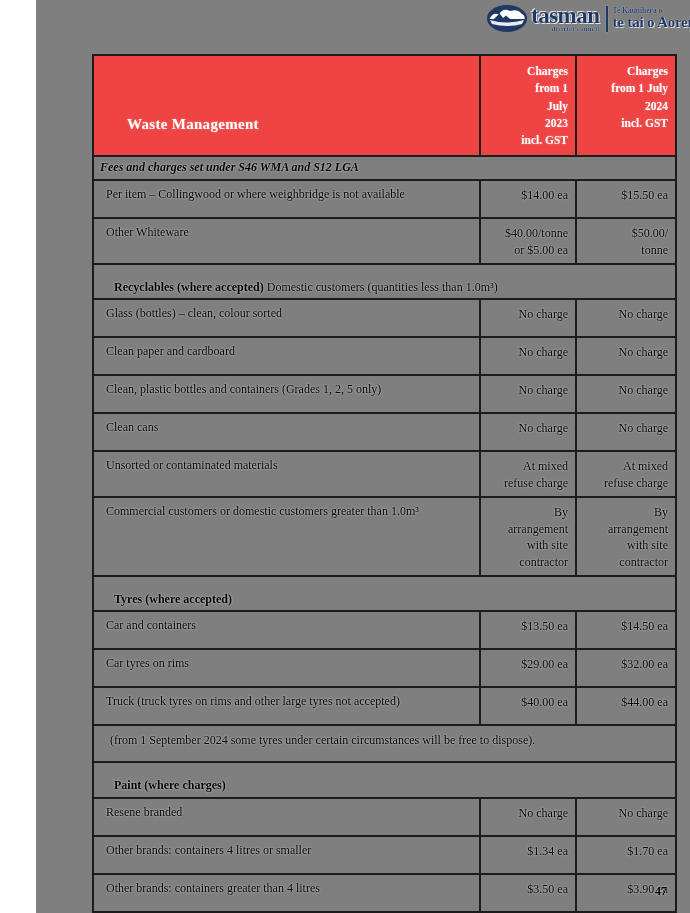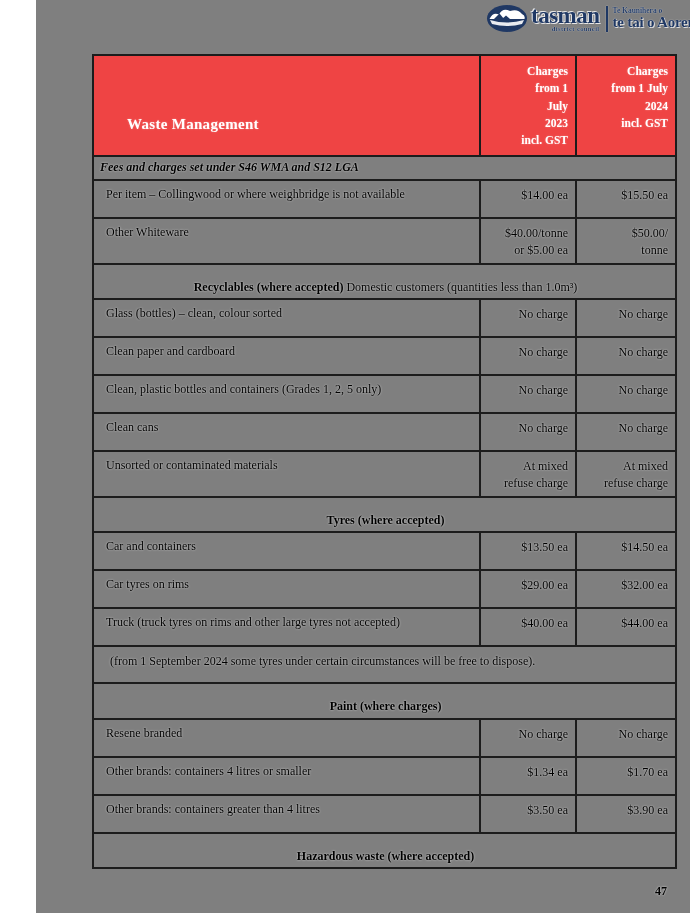--- a/index.html
+++ b/index.html
@@ -41,21 +41,21 @@
     padding:7px 7px 6px 4px; white-space:pre-line; line-height:1.5; }
 
   .fees tbody td { font-size:12px; color:#000; text-shadow:0 0 2px rgba(255,255,255,.75); }
   .c-desc { text-align:left; vertical-align:top; padding:6px 6px 4px 12px; line-height:1.25; }
   .c-val  { text-align:right; vertical-align:top; padding:6px 7px 4px 4px; white-space:pre-line; line-height:1.4; }
   .row-item td { height:26px; }
 
   .row-note-blue td { color:#4472c4; font-weight:bold; font-style:italic; font-size:12.5px;
     padding:3px 6px 4px 6px; text-shadow:0 0 2px rgba(255,255,255,.55); }
 
-  .row-section td { padding:15px 6px 4px 8px; font-size:12px; line-height:1.2;text-align:center; }
+  .row-section td { padding:15px 6px 4px 20px; font-size:12px; line-height:1.2; }
   .row-section .b { font-weight:bold; }
 
   .row-note td { padding:7px 6px 13px 16px; font-size:12px; }
 
   .sep-light { border-top:2px dashed #a8a8a8 !important; }
   .sep-light td { border-top:2px dashed #a8a8a8; }
 
   
   .page-number { position:absolute; left:619px; top:884px; font-size:12px; font-weight:bold; color:#000;
     text-shadow:0 0 2px rgba(255,255,255,.8); }
@@ -142,20 +142,31 @@
           <td class="c-val">No charge</td>
           <td class="c-val">No charge</td>
         </tr>
         <tr class="row-item">
           <td class="c-desc">Unsorted or contaminated materials</td>
           <td class="c-val">At mixed
 refuse charge</td>
           <td class="c-val">At mixed
 refuse charge</td>
         </tr>
+        <tr class="row-item sep-light">
+          <td class="c-desc">Commercial customers or domestic customers greater than 1.0m³</td>
+          <td class="c-val">By
+arrangement
+with site
+contractor</td>
+          <td class="c-val">By
+arrangement
+with site
+contractor</td>
+        </tr>
         <tr class="row-section">
           <td colspan="3"><span class="b">Tyres (where accepted)</span><span></span></td>
         </tr>
         <tr class="row-item">
           <td class="c-desc">Car and containers</td>
           <td class="c-val">$13.50 ea</td>
           <td class="c-val">$14.50 ea</td>
         </tr>
         <tr class="row-item">
           <td class="c-desc">Car tyres on rims</td>

